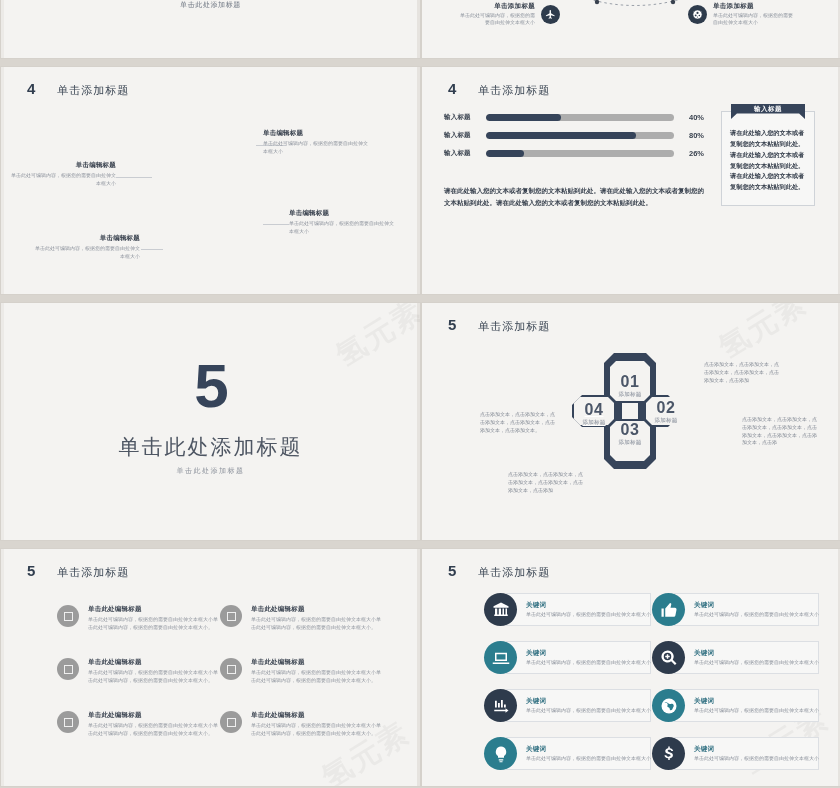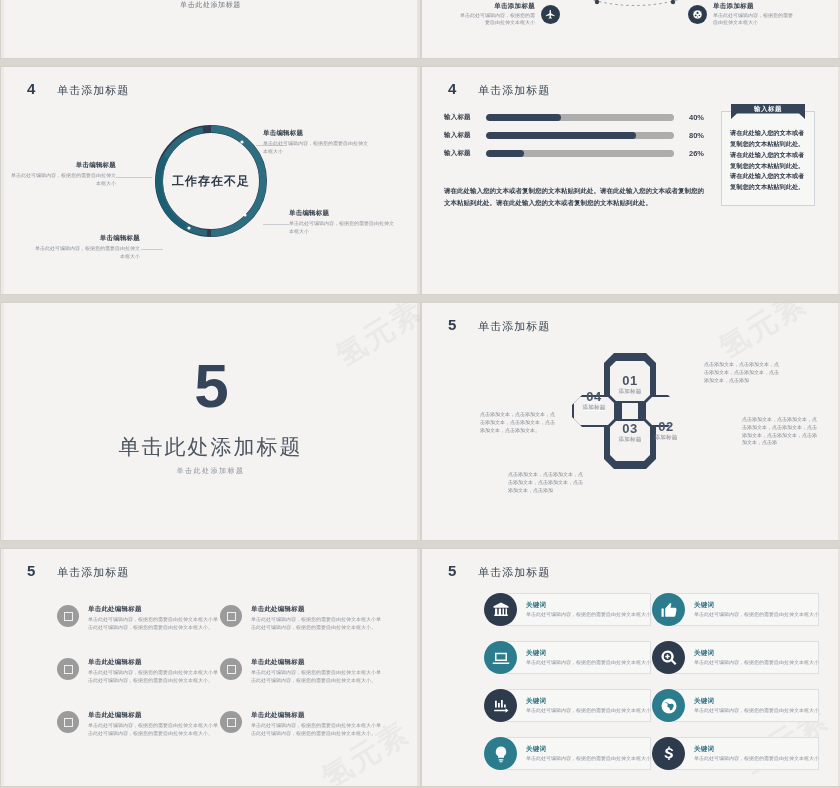--- a/index.html
+++ b/index.html
@@ -79,21 +79,21 @@
   .cbody{position:absolute;left:8px;right:8px;top:16px;font-size:6.2px;font-weight:700;color:#39424f;line-height:1.75;}
 
   
   .bignum{position:absolute;left:0;right:0;top:52px;text-align:center;font-size:62px;font-weight:700;color:#36445a;line-height:1;letter-spacing:-2px;}
   .bigtitle{position:absolute;left:0;right:0;top:130px;text-align:center;font-size:21px;color:#4e5663;letter-spacing:2px;}
   .bigsub{position:absolute;left:0;right:0;top:163px;text-align:center;font-size:7px;color:#8b919b;letter-spacing:1.5px;}
 
   
   .clover{position:absolute;left:146px;top:46px;width:124px;height:124px;}
   .clover .lab{position:absolute;text-align:center;color:#fff;}
-  .clover .lnum{font-size:13px;font-weight:700;letter-spacing:.5px;}
+  .clover .lnum{font-size:16px;font-weight:700;letter-spacing:.5px;}
   .clover .lttl{font-size:5.5px;margin-top:0px;letter-spacing:.3px;}
   .cvtxt{position:absolute;font-size:5px;color:#7f8691;line-height:1.55;width:78px;}
 
   
   .gitem{position:absolute;display:flex;gap:9px;align-items:flex-start;width:165px;}
   .gcirc{width:22px;height:22px;border-radius:50%;background:#9b9b9b;flex:0 0 auto;display:flex;align-items:center;justify-content:center;}
   .gcirc .sq{width:7px;height:7px;border:1.3px solid #efefef;}
   .gt{font-size:6.5px;font-weight:700;color:#3a4350;letter-spacing:.2px;}
   .gd{font-size:5px;color:#8f959e;line-height:1.5;margin-top:2px;}
 
@@ -158,34 +158,20 @@
 
   <div class="slide">
     <div class="edgeL"></div>
     <div class="edge"></div>
 
     <div class="shead">
       <span class="snum">4</span>
       <span class="stitle">单击添加标题</span>
     </div>
 
-    <div class="ringwrap">
-      <svg width="124" height="124" viewBox="0 0 124 124">
-        <circle cx="62" cy="62" r="52" fill="none" stroke="#2e3b4c" stroke-width="8"></circle>
-        <path d="M62 10 a52 52 0 0 1 0 104" fill="none" stroke="#2e7184" stroke-width="7" opacity=".95"></path>
-        <path d="M58 114 a52 52 0 0 1 -4 -103" fill="none" stroke="#2a6d80" stroke-width="6" opacity=".9"></path>
-        <circle cx="62" cy="6" r="47" fill="none" stroke="#30798c" stroke-width="5" opacity=".0"></circle>
-        <path d="M16 38 a52 52 0 0 0 20 70" fill="none" stroke="#1d5f72" stroke-width="6"></path>
-        <circle cx="93" cy="23" r="1.6" fill="#fff"></circle>
-        <circle cx="24" cy="55" r="1.6" fill="#fff"></circle>
-        <circle cx="96" cy="96" r="1.6" fill="#fff"></circle>
-        <circle cx="40" cy="109" r="1.6" fill="#fff"></circle>
-      </svg>
-      <div class="cz">工作存在不足</div>
-    </div>
 
     <div class="leader" style="left:255px;top:78px;width:30px;"></div>
     <div class="cal r" style="left:262px;top:62px;">
       <div class="ct">单击编辑标题</div>
       <div class="cd">单击此处可编辑内容，根据您的需要自由拉伸文本框大小</div>
     </div>
 
     <div class="leader" style="left:115px;top:110px;width:36px;"></div>
     <div class="cal l" style="left:10px;top:94px;">
       <div class="ct">单击编辑标题</div>
@@ -280,28 +266,28 @@
           <path d="M12 48 h28 l6 6 v16 l-6 6 h-28 l-6 -6 v-16 z"></path>
           <path d="M84 48 h28 l6 6 v16 l-6 6 h-28 l-6 -6 v-16 z"></path>
           <rect x="54" y="54" width="16" height="16"></rect>
         </g>
       </svg>
       <div class="lab" style="left:0;right:0;top:24px;">
         <div class="lnum" style="color:#4b5668;">01</div>
         <div class="lttl" style="color:#7b8391;">添加标题</div>
       </div>
       <div class="lab" style="left:70px;width:56px;top:50px;">
-        <div class="lnum" style="color:#4b5668;margin-top:20px;">02</div>
+        <div class="lnum" style="color:#4b5668;">02</div>
         <div class="lttl" style="color:#7b8391;">添加标题</div>
       </div>
       <div class="lab" style="left:0;right:0;top:72px;">
         <div class="lnum" style="color:#4b5668;">03</div>
         <div class="lttl" style="color:#7b8391;">添加标题</div>
       </div>
-      <div class="lab" style="left:-2px;width:56px;top:40px;text-decoration:underline;">
+      <div class="lab" style="left:-2px;width:56px;top:52px;text-decoration:underline;">
         <div class="lnum" style="color:#4b5668;">04</div>
         <div class="lttl" style="color:#7b8391;">添加标题</div>
       </div>
     </div>
 
     <div class="cvtxt" style="left:282px;top:58px;">点击添加文本，点击添加文本，点击添加文本，点击添加文本，点击添加文本，点击添加</div>
     <div class="cvtxt" style="left:320px;top:113px;">点击添加文本，点击添加文本，点击添加文本，点击添加文本，点击添加文本，点击添加文本，点击添加文本，点击添</div>
     <div class="cvtxt" style="left:86px;top:168px;">点击添加文本，点击添加文本，点击添加文本，点击添加文本，点击添加文本，点击添加</div>
     <div class="cvtxt" style="left:58px;top:108px;">点击添加文本，点击添加文本，点击添加文本，点击添加文本，点击添加文本，点击添加文本。</div>
   </div>

